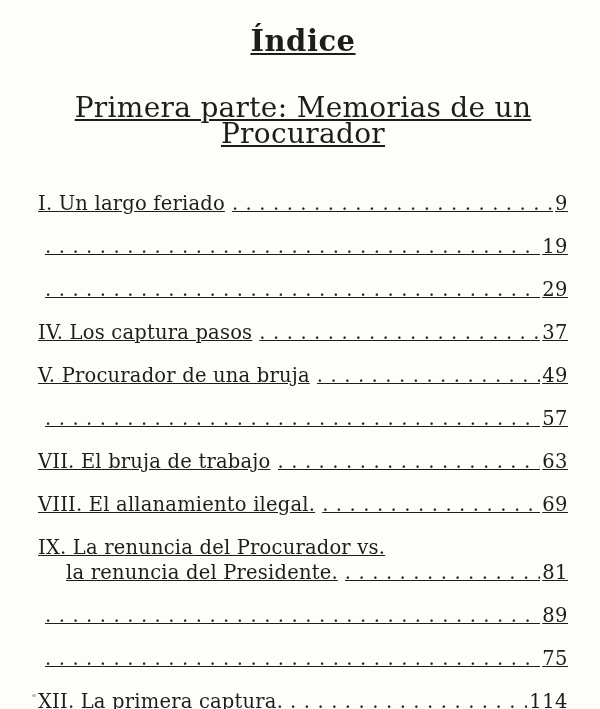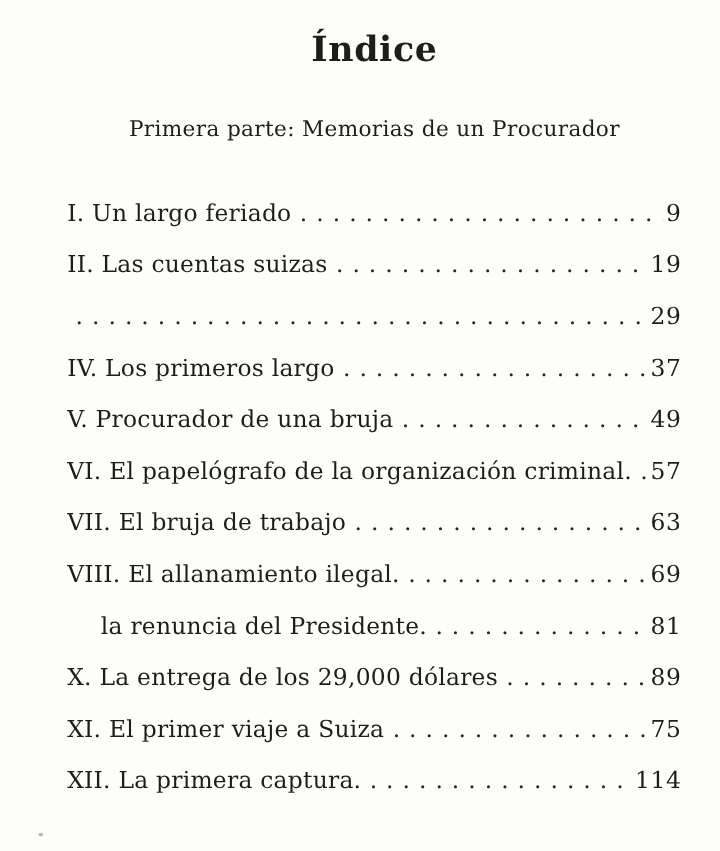--- a/index.html
+++ b/index.html
@@ -12,33 +12,34 @@
     background: #fdfdfa;
     overflow: hidden;
     font-family: "DejaVu Serif", "Liberation Serif", serif;
     color: #1e1d1b;
     position: relative;
   }
   .page {
     box-sizing: border-box;
     width: 600px;
     height: 574px;
-    padding: 24px 32px 0 56px;
+    padding: 24px 32px 0 38px;
+    text-decoration: underline;
   }
   .title {
     text-align: center;
     font-size: 29px;
     font-weight: 600;
     letter-spacing: 0.5px;
     margin: 0;
     line-height: 34px;
   }
   .part-heading {
     text-align: center;
-    font-size: 18px;
+    font-size: 28px;
     font-weight: 400;
     letter-spacing: 0.3px;
     margin: 37px 0 0 0;
     line-height: 26px;
   }
   .toc {
     margin-top: 44px;
     font-size: 19.5px;
   }
   .entry {
@@ -88,83 +89,82 @@
   <div class="toc">
       <div class="entry">
         <div class="line">
           <span class="t">I. Un largo feriado</span>
           <span class="dots">................................................................................</span>
           <span class="pagenum">9</span>
         </div>
       </div>
       <div class="entry">
         <div class="line">
-          <span class="t">II. Las cuentas suizas</span>
           <span class="dots">................................................................................</span>
           <span class="pagenum">19</span>
         </div>
       </div>
       <div class="entry">
         <div class="line">
           <span class="dots">................................................................................</span>
           <span class="pagenum">29</span>
         </div>
       </div>
       <div class="entry">
         <div class="line">
-          <span class="t">IV. Los primeros largo</span>
+          <span class="t">IV. Los captura pasos</span>
           <span class="dots">................................................................................</span>
           <span class="pagenum">37</span>
         </div>
       </div>
       <div class="entry">
         <div class="line">
           <span class="t">V. Procurador de una bruja</span>
           <span class="dots">................................................................................</span>
           <span class="pagenum">49</span>
         </div>
       </div>
       <div class="entry">
         <div class="line">
-          <span class="t">VI. El papelógrafo de la organización criminal.</span>
           <span class="dots">................................................................................</span>
           <span class="pagenum">57</span>
         </div>
       </div>
       <div class="entry">
         <div class="line">
           <span class="t">VII. El bruja de trabajo</span>
           <span class="dots">................................................................................</span>
           <span class="pagenum">63</span>
         </div>
       </div>
       <div class="entry">
         <div class="line">
           <span class="t">VIII. El allanamiento ilegal.</span>
           <span class="dots">................................................................................</span>
           <span class="pagenum">69</span>
         </div>
       </div>
       <div class="entry">
+        <div class="line">
+          <span class="t">IX. La renuncia del Procurador vs.</span>
+        </div>
         <div class="line indent">
           <span class="t">la renuncia del Presidente.</span>
           <span class="dots">................................................................................</span>
           <span class="pagenum">81</span>
         </div>
       </div>
       <div class="entry">
         <div class="line">
-          <span class="t">X. La entrega de los 29,000 dólares</span>
           <span class="dots">................................................................................</span>
           <span class="pagenum">89</span>
         </div>
       </div>
       <div class="entry">
         <div class="line">
-          <span class="t">XI. El primer viaje a Suiza</span>
           <span class="dots">................................................................................</span>
           <span class="pagenum">75</span>
         </div>
       </div>
       <div class="entry">
         <div class="line">
           <span class="t">XII. La primera captura.</span>
           <span class="dots">................................................................................</span>
           <span class="pagenum">114</span>
         </div>

